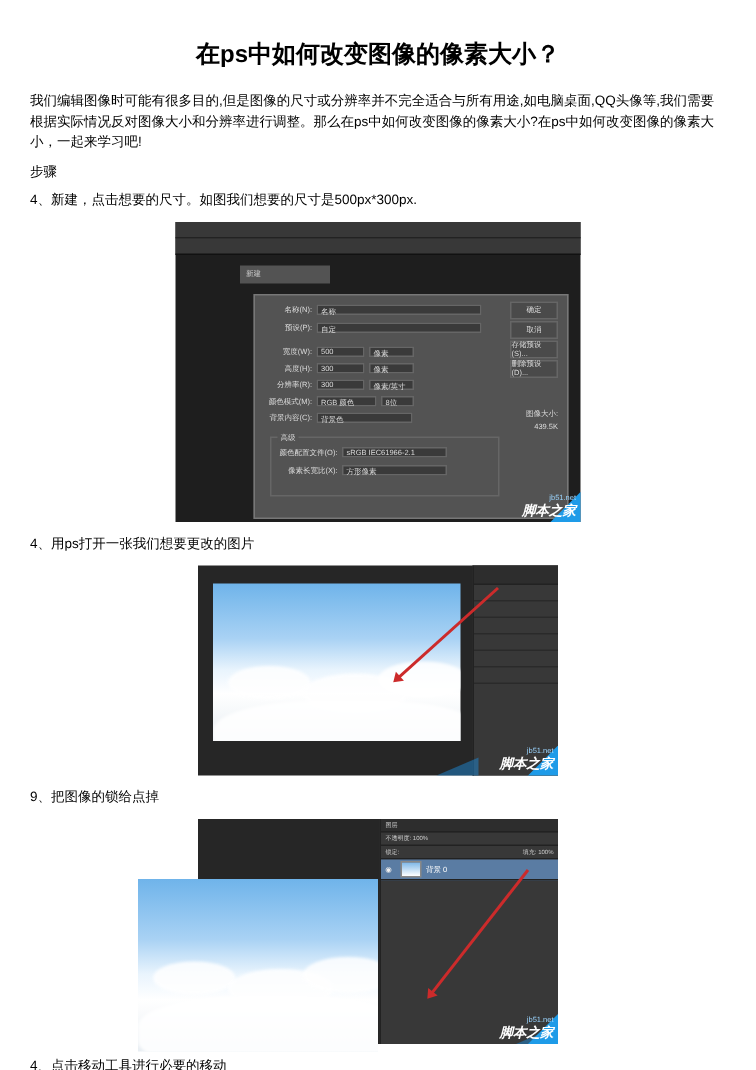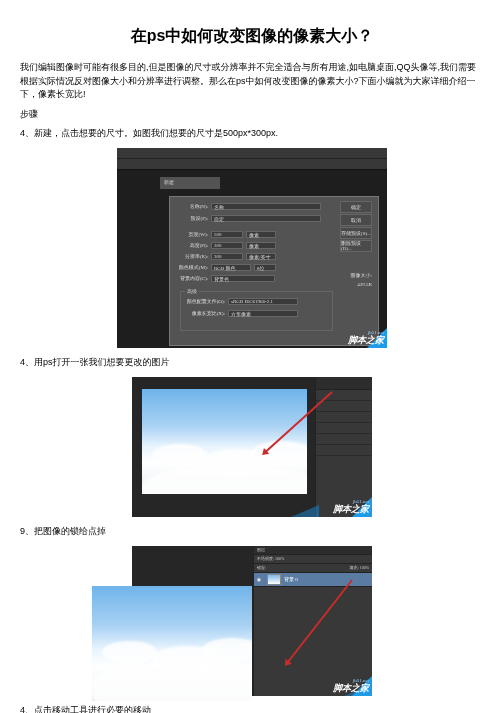--- a/index.html
+++ b/index.html
@@ -29,21 +29,20 @@
   }
   .step {
     font-size: 9px;
     margin: 6px 0 8px;
   }
   .figure {
     margin: 0 auto 8px;
     position: relative;
     background: #2d2d2d;
     display: block;
-    font-family: Liberation Serif, serif;
   }
   
   .fig1 {
     width: 270px;
     height: 200px;
     background: #1e1e1e;
   }
   .fig1 .menubar {
     height: 10px;
     background: #383838;
@@ -329,21 +328,21 @@
     top: 33px;
     width: 105px;
     transform: rotate(128deg);
   }
 </style>
 </head>
 <body>
 
 <h1>在ps中如何改变图像的像素大小？</h1>
 
-<p class="intro">我们编辑图像时可能有很多目的,但是图像的尺寸或分辨率并不完全适合与所有用途,如电脑桌面,QQ头像等,我们需要根据实际情况反对图像大小和分辨率进行调整。那么在ps中如何改变图像的像素大小?下面小编就为大家详细介绍一下，像素长宽比!</p>
+<p class="intro">我们编辑图像时可能有很多目的,但是图像的尺寸或分辨率并不完全适合与所有用途,如电脑桌面,QQ头像等,我们需要根据实际情况反对图像大小和分辨率进行调整。那么在ps中如何改变图像的像素大小?在ps中如何改变图像的像素大小，一起来学习吧!</p>
 
 <p class="section-label">步骤</p>
 
 <p class="step">4、新建，点击想要的尺寸。如图我们想要的尺寸是500px*300px.</p>
 
 <div class="figure fig1">
   <div class="menubar"></div>
   <div class="toolbar"></div>
   <div class="dialog">
     <div class="dlg-title">新建</div>

